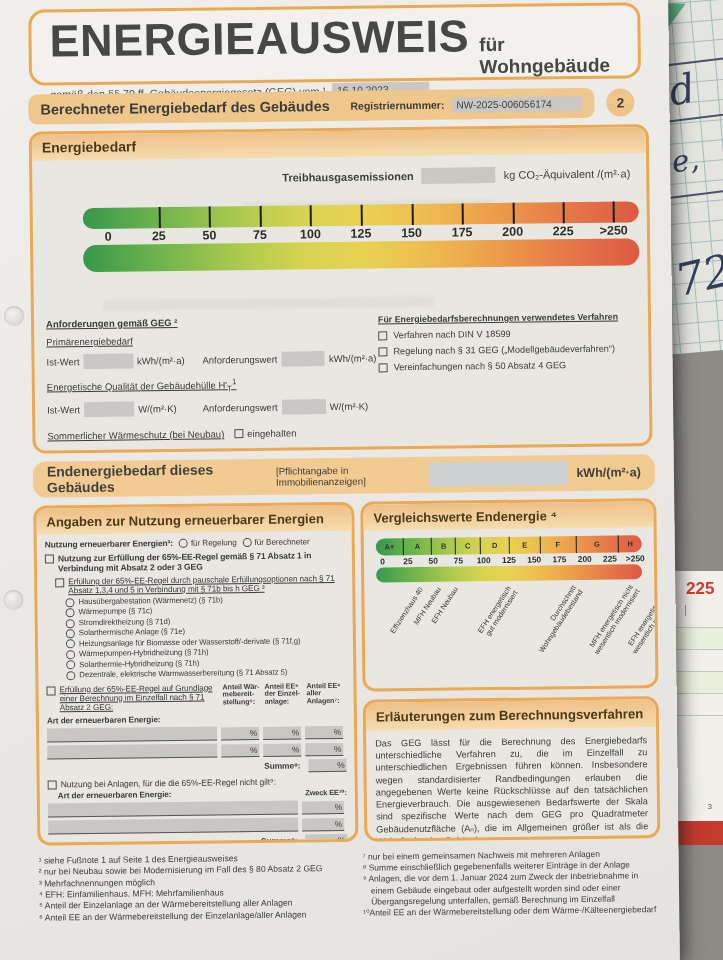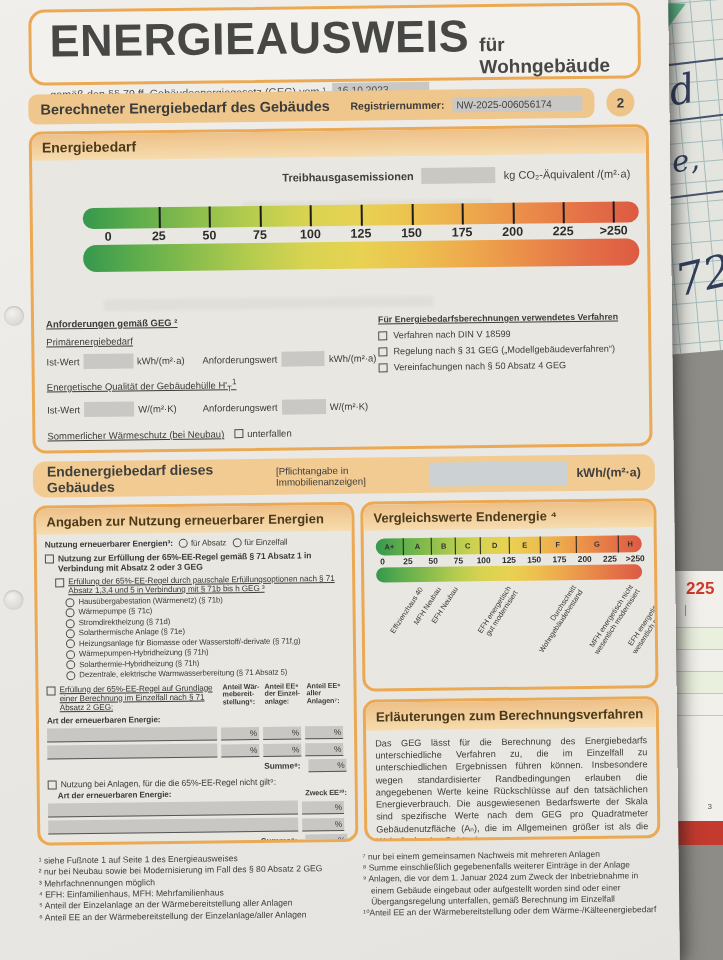--- a/index.html
+++ b/index.html
@@ -228,21 +228,21 @@
             <span class="gbox" style="width:50px;height:15px;"></span>
             <span>W/(m²·K)</span>
             <span style="width:18px;"></span>
             <span>Anforderungswert</span>
             <span class="gbox" style="width:44px;height:15px;"></span>
             <span>W/(m²·K)</span>
           </div>
           <div class="af-line" style="margin-top:13px;">
             <span class="u">Sommerlicher Wärmeschutz (bei Neubau)</span>
             <span class="cbx" style="margin-left:6px;"></span>
-            <span>unterfallen</span>
+            <span>eingehalten</span>
           </div>
         </div>
 
         <div class="af-right">
           <div class="b u" style="font-size:8.8px;">Für Energiebedarfsberechnungen verwendetes Verfahren</div>
           <div class="vf-item">
               <span class="cbx"></span>
             <span>Verfahren nach DIN V 18599</span>
             </div>
           <div class="vf-item">
@@ -266,25 +266,25 @@
 
     <div class="panel" style="left:39px;top:510px;width:321px;height:340px;">
       <div class="panel-head" style="font-size:13px;">
         <span>Angaben zur Nutzung erneuerbarer Energien</span>
       </div>
       <div class="ren-body">
         <div class="ren-intro">
           <span>Nutzung erneuerbarer Energien³:</span>
           <span class="opt">
               <span class="rdo"></span>
-            <span>für Absatz</span>
+            <span>für Regelung</span>
             </span>
           <span class="opt">
               <span class="rdo"></span>
-            <span>für Einzelfall</span>
+            <span>für Berechneter</span>
             </span>
         </div>
         <div class="cb-line">
             <span class="cbx"></span>
           <span class="b">Nutzung zur Erfüllung der 65%-EE-Regel gemäß § 71 Absatz 1 in Verbindung mit Absatz 2 oder 3 GEG</span>
           </div>
         <div class="cb-line" style="margin-left:10px;font-size:8.2px;">
             <span class="cbx"></span>
           <span class="u">Erfüllung der 65%-EE-Regel durch pauschale Erfüllungsoptionen nach § 71 Absatz 1,3,4 und 5 in Verbindung mit § 71b bis h GEG ³</span>
           </div>

